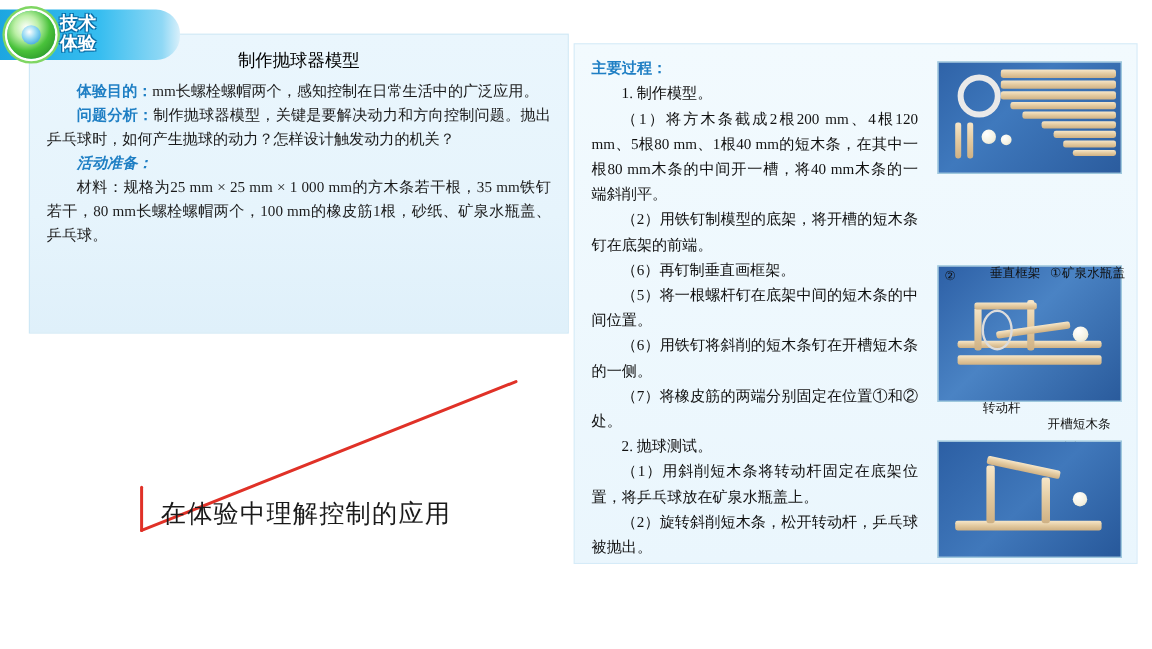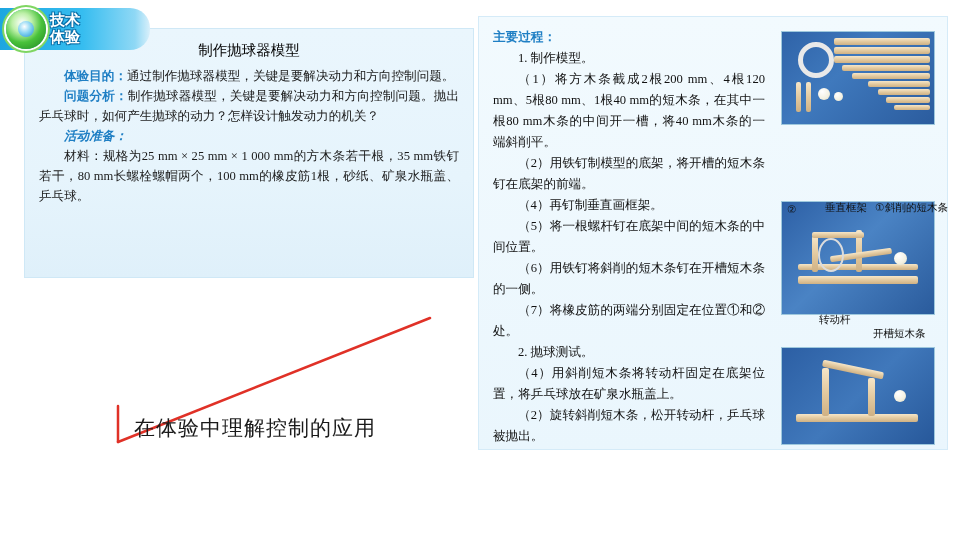--- a/index.html
+++ b/index.html
@@ -99,21 +99,21 @@
     text-indent: 25px;
     color: #1f7fc4;
     font-weight: bold;
     font-style: italic;
   }
 
   
   #right-panel {
     position: absolute;
     left: 478px;
-    top: 16px;
+    top: 36px;
     width: 468px;
     height: 432px;
     background: linear-gradient(to bottom, #f2fafe 0%, #eaf6fd 100%);
     border: 1px solid #d5ebf8;
   }
   #right-text {
     position: absolute;
     left: 14px;
     top: 10px;
     width: 272px;
@@ -205,21 +205,21 @@
   <span class="badge-text">
     <span>技术</span>
     <span>体验</span>
   </span>
 </div>
 
 <div id="left-panel">
   <div id="left-title">制作抛球器模型</div>
 
   <p class="lp-para">
-    <span class="lp-label">体验目的：</span><span>通过制作抛球器模型，关键是要解决动力和方向控制问题。</span>
+    <span class="lp-label">体验目的：</span><span>mm长螺栓螺帽两个，感知控制在日常生活中的广泛应用。</span>
   </p>
 
 
   <p class="lp-para">
     <span class="lp-label">问题分析：</span><span>制作抛球器模型，关键是要解决动力和方向控制问题。抛出乒乓球时，如何产生抛球的动力？怎样设计触发动力的机关？</span>
   </p>
 
   <p class="lp-label-only">活动准备：</p>
 
   <p class="lp-para">
@@ -227,26 +227,26 @@
   </p>
 </div>
 
 <div id="right-panel">
 
   <div id="right-text">
     <p class="rp-head">主要过程：</p>
     <p class="rp-para">1. 制作模型。</p>
     <p class="rp-para">（1）将方木条截成2根200 mm、4根120 mm、5根80 mm、1根40 mm的短木条，在其中一根80 mm木条的中间开一槽，将40 mm木条的一端斜削平。</p>
     <p class="rp-para">（2）用铁钉制模型的底架，将开槽的短木条钉在底架的前端。</p>
-    <p class="rp-para">（4）再钉制垂直画框架。</p>
+    <p class="rp-para">（6）再钉制垂直画框架。</p>
     <p class="rp-para">（5）将一根螺杆钉在底架中间的短木条的中间位置。</p>
     <p class="rp-para">（6）用铁钉将斜削的短木条钉在开槽短木条的一侧。</p>
     <p class="rp-para">（7）将橡皮筋的两端分别固定在位置①和②处。</p>
     <p class="rp-para">2. 抛球测试。</p>
-    <p class="rp-para">（4）用斜削短木条将转动杆固定在底架位置，将乒乓球放在矿泉水瓶盖上。</p>
+    <p class="rp-para">（1）用斜削短木条将转动杆固定在底架位置，将乒乓球放在矿泉水瓶盖上。</p>
     <p class="rp-para">（2）旋转斜削短木条，松开转动杆，乒乓球被抛出。</p>
   </div>
 
   <div class="photo" id="photo1">
     <div class="stick" style="left:52px; top:6px; width:96px; height:7px;"></div>
     <div class="stick" style="left:52px; top:15px; width:96px; height:7px;"></div>
     <div class="stick" style="left:52px; top:24px; width:96px; height:7px;"></div>
     <div class="stick" style="left:60px; top:33px; width:88px; height:6px;"></div>
     <div class="stick" style="left:70px; top:41px; width:78px; height:6px;"></div>
     <div class="stick" style="left:86px; top:49px; width:62px; height:6px;"></div>
@@ -266,21 +266,21 @@
     <div class="stick" style="left:30px; top:34px; width:6px; height:36px;"></div>
     <div class="stick" style="left:74px; top:28px; width:6px; height:42px;"></div>
     <div class="stick" style="left:30px; top:30px; width:52px; height:6px;"></div>
     <div class="stick" style="left:48px; top:50px; width:62px; height:6px; transform:rotate(-8deg);"></div>
     <div class="ball" style="left:112px; top:50px; width:13px; height:13px;"></div>
     <div class="ring" style="left:36px; top:36px; width:22px; height:30px; border-width:2px; border-color:#dcdcdc;"></div>
   </div>
   <span class="plabel" style="left:308px; top:186px;">②</span>
   <span class="plabel" style="left:346px; top:184px;">垂直框架</span>
   <span class="plabel" style="left:396px; top:184px;">①</span>
-  <span class="plabel" style="left:406px; top:184px;">斜削的短木条</span>
+  <span class="plabel" style="left:406px; top:184px;">矿泉水瓶盖</span>
   <span class="plabel" style="left:340px; top:296px;">转动杆</span>
   <span class="plabel" style="left:404px; top:294px;margin-top:36px;">底架</span>
   <span class="plabel" style="left:394px; top:310px;">开槽短木条</span>
 
   <div class="photo" id="photo3">
     <div class="stick" style="left:14px; top:66px; width:122px; height:8px;"></div>
     <div class="stick" style="left:40px; top:20px; width:7px; height:48px;"></div>
     <div class="stick" style="left:40px; top:18px; width:62px; height:7px; transform:rotate(12deg);"></div>
     <div class="stick" style="left:86px; top:30px; width:7px; height:38px;"></div>
     <div class="ball" style="left:112px; top:42px; width:12px; height:12px;"></div>

